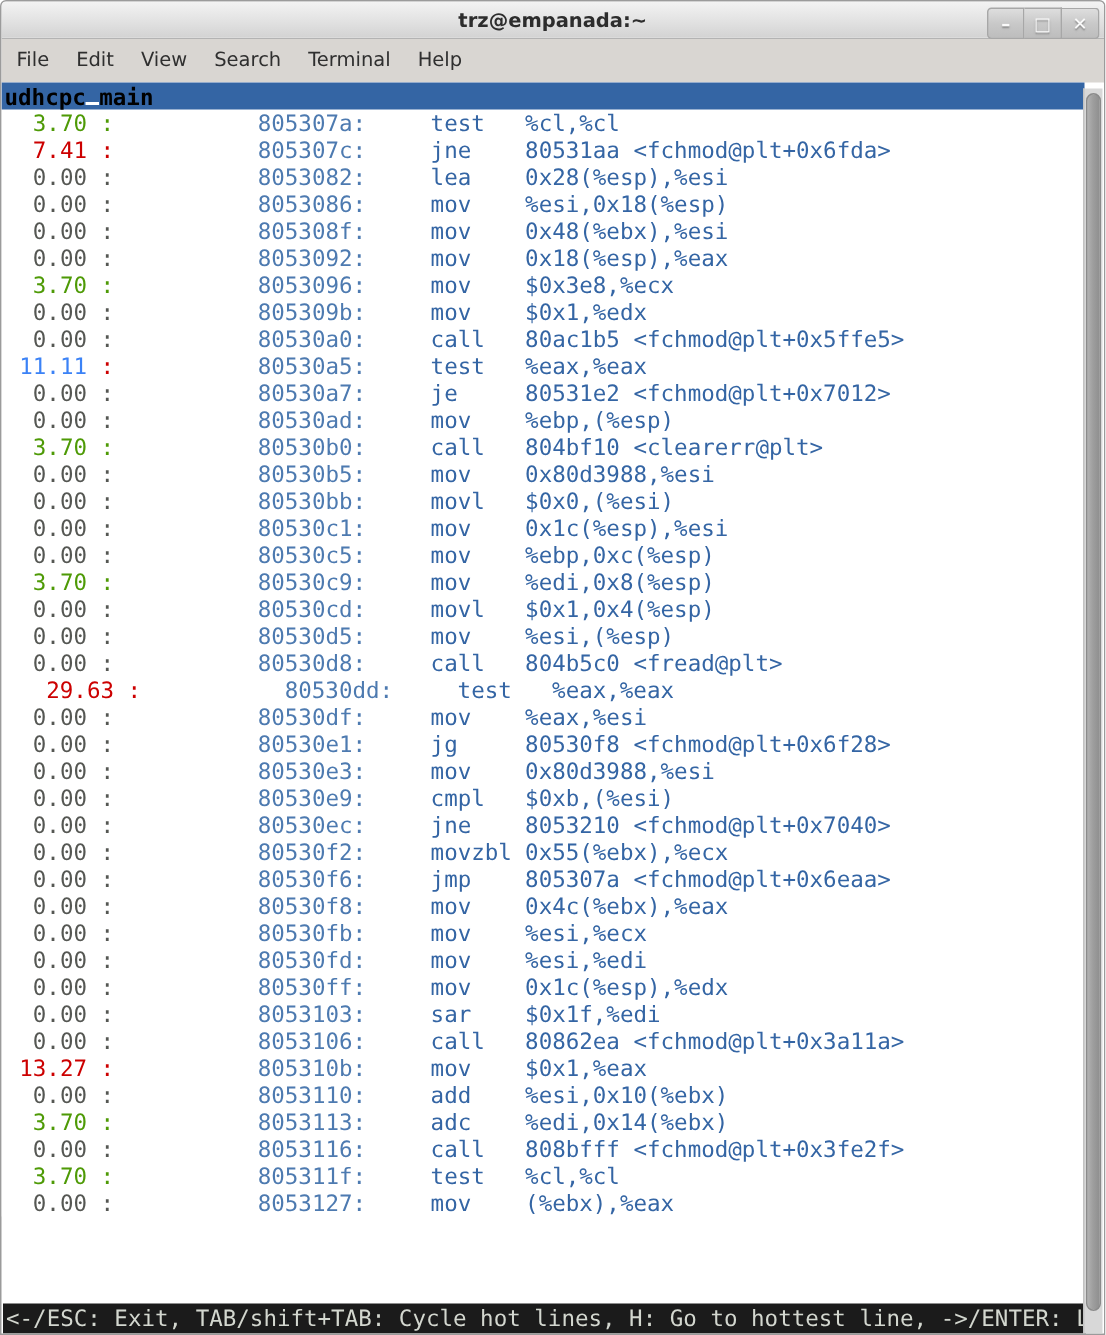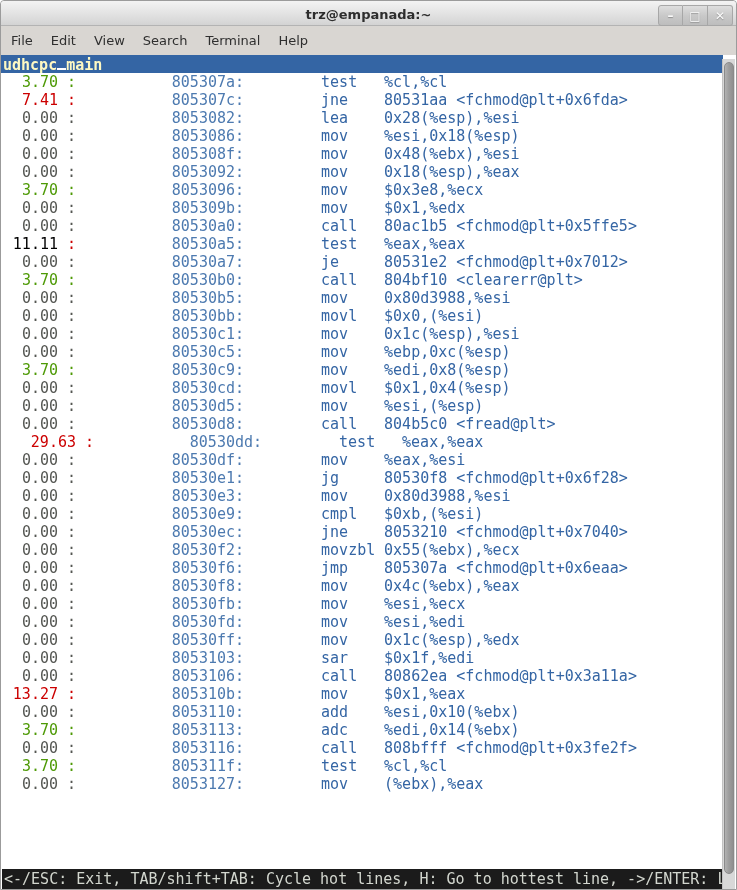--- a/index.html
+++ b/index.html
@@ -58,34 +58,34 @@
   
   .terminal {
     position:relative;
     width:722px;
     font-family:"DejaVu Sans Mono","Liberation Mono",monospace;
     font-size:15px; line-height:18px;
     background:#ffffff;
   }
   .asm-header {
     height:18px; width:722px;
-    color:#fef9c3; font-weight:bold;
+    color:#000000; font-weight:bold;
     padding-left:2px;
     white-space:pre;
   }
   .cursor-space {
     display:inline-block; width:9px; height:15px;
     border-bottom:2px solid #ffffff;
     vertical-align:baseline;
   }
   .asm-row { height:18px; white-space:pre; }
   .pct  { display:inline-block; width:57px; text-align:right; }
   .sep  { }
   .addr { display:inline-block; width:168px; text-align:right; color:var(--addr-blue); }
-  .insn { margin-left:77px; color:var(--insn-blue); }
+  .insn { margin-left:43px; color:var(--insn-blue); }
   .mn   { display:inline-block; width:63px; color:var(--insn-blue); }
   .ops  { color:var(--insn-blue); }
 
   
   .statusbar {
     position:absolute; left:1px; bottom:0;
     width:722px; height:20px;
     background:#1b1b1b;
     color:#d3d7cf;
     font-family:"DejaVu Sans Mono","Liberation Mono",monospace;
@@ -143,22 +143,23 @@
     <div>
         <div class="asm-row"><span class="pct" style="color: rgb(78, 154, 6);">3.70</span><span class="sep" style="color: rgb(78, 154, 6);"> :</span><span class="addr">805307a:</span><span class="insn mn">test</span><span class="ops">%cl,%cl</span></div>
         <div class="asm-row"><span class="pct" style="color: rgb(204, 0, 0);">7.41</span><span class="sep" style="color: rgb(204, 0, 0);"> :</span><span class="addr">805307c:</span><span class="insn mn">jne</span><span class="ops">80531aa &lt;fchmod@plt+0x6fda&gt;</span></div>
         <div class="asm-row"><span class="pct" style="color: rgb(85, 87, 83);">0.00</span><span class="sep" style="color: rgb(85, 87, 83);"> :</span><span class="addr">8053082:</span><span class="insn mn">lea</span><span class="ops">0x28(%esp),%esi</span></div>
         <div class="asm-row"><span class="pct" style="color: rgb(85, 87, 83);">0.00</span><span class="sep" style="color: rgb(85, 87, 83);"> :</span><span class="addr">8053086:</span><span class="insn mn">mov</span><span class="ops">%esi,0x18(%esp)</span></div>
         <div class="asm-row"><span class="pct" style="color: rgb(85, 87, 83);">0.00</span><span class="sep" style="color: rgb(85, 87, 83);"> :</span><span class="addr">805308f:</span><span class="insn mn">mov</span><span class="ops">0x48(%ebx),%esi</span></div>
         <div class="asm-row"><span class="pct" style="color: rgb(85, 87, 83);">0.00</span><span class="sep" style="color: rgb(85, 87, 83);"> :</span><span class="addr">8053092:</span><span class="insn mn">mov</span><span class="ops">0x18(%esp),%eax</span></div>
         <div class="asm-row"><span class="pct" style="color: rgb(78, 154, 6);">3.70</span><span class="sep" style="color: rgb(78, 154, 6);"> :</span><span class="addr">8053096:</span><span class="insn mn">mov</span><span class="ops">$0x3e8,%ecx</span></div>
         <div class="asm-row"><span class="pct" style="color: rgb(85, 87, 83);">0.00</span><span class="sep" style="color: rgb(85, 87, 83);"> :</span><span class="addr">805309b:</span><span class="insn mn">mov</span><span class="ops">$0x1,%edx</span></div>
         <div class="asm-row"><span class="pct" style="color: rgb(85, 87, 83);">0.00</span><span class="sep" style="color: rgb(85, 87, 83);"> :</span><span class="addr">80530a0:</span><span class="insn mn">call</span><span class="ops">80ac1b5 &lt;fchmod@plt+0x5ffe5&gt;</span></div>
-        <div class="asm-row"><span class="pct" style="color: #000000;">11.11</span><span class="sep" style="color: rgb(204, 0, 0);"> :</span><span class="addr">80530a5:</span><span class="insn mn">test</span><span class="ops">%eax,%eax</span></div>
+        <div class="asm-row"><span class="pct" style="color: #3b82f6;">11.11</span><span class="sep" style="color: rgb(204, 0, 0);"> :</span><span class="addr">80530a5:</span><span class="insn mn">test</span><span class="ops">%eax,%eax</span></div>
         <div class="asm-row"><span class="pct" style="color: rgb(85, 87, 83);">0.00</span><span class="sep" style="color: rgb(85, 87, 83);"> :</span><span class="addr">80530a7:</span><span class="insn mn">je</span><span class="ops">80531e2 &lt;fchmod@plt+0x7012&gt;</span></div>
+        <div class="asm-row"><span class="pct" style="color: rgb(85, 87, 83);">0.00</span><span class="sep" style="color: rgb(85, 87, 83);"> :</span><span class="addr">80530ad:</span><span class="insn mn">mov</span><span class="ops">%ebp,(%esp)</span></div>
         <div class="asm-row"><span class="pct" style="color: rgb(78, 154, 6);">3.70</span><span class="sep" style="color: rgb(78, 154, 6);"> :</span><span class="addr">80530b0:</span><span class="insn mn">call</span><span class="ops">804bf10 &lt;clearerr@plt&gt;</span></div>
         <div class="asm-row"><span class="pct" style="color: rgb(85, 87, 83);">0.00</span><span class="sep" style="color: rgb(85, 87, 83);"> :</span><span class="addr">80530b5:</span><span class="insn mn">mov</span><span class="ops">0x80d3988,%esi</span></div>
         <div class="asm-row"><span class="pct" style="color: rgb(85, 87, 83);">0.00</span><span class="sep" style="color: rgb(85, 87, 83);"> :</span><span class="addr">80530bb:</span><span class="insn mn">movl</span><span class="ops">$0x0,(%esi)</span></div>
         <div class="asm-row"><span class="pct" style="color: rgb(85, 87, 83);">0.00</span><span class="sep" style="color: rgb(85, 87, 83);"> :</span><span class="addr">80530c1:</span><span class="insn mn">mov</span><span class="ops">0x1c(%esp),%esi</span></div>
         <div class="asm-row"><span class="pct" style="color: rgb(85, 87, 83);">0.00</span><span class="sep" style="color: rgb(85, 87, 83);"> :</span><span class="addr">80530c5:</span><span class="insn mn">mov</span><span class="ops">%ebp,0xc(%esp)</span></div>
         <div class="asm-row"><span class="pct" style="color: rgb(78, 154, 6);">3.70</span><span class="sep" style="color: rgb(78, 154, 6);"> :</span><span class="addr">80530c9:</span><span class="insn mn">mov</span><span class="ops">%edi,0x8(%esp)</span></div>
         <div class="asm-row"><span class="pct" style="color: rgb(85, 87, 83);">0.00</span><span class="sep" style="color: rgb(85, 87, 83);"> :</span><span class="addr">80530cd:</span><span class="insn mn">movl</span><span class="ops">$0x1,0x4(%esp)</span></div>
         <div class="asm-row"><span class="pct" style="color: rgb(85, 87, 83);">0.00</span><span class="sep" style="color: rgb(85, 87, 83);"> :</span><span class="addr">80530d5:</span><span class="insn mn">mov</span><span class="ops">%esi,(%esp)</span></div>
         <div class="asm-row"><span class="pct" style="color: rgb(85, 87, 83);">0.00</span><span class="sep" style="color: rgb(85, 87, 83);"> :</span><span class="addr">80530d8:</span><span class="insn mn">call</span><span class="ops">804b5c0 &lt;fread@plt&gt;</span></div>
         <div class="asm-row"><span class="pct" style="color: rgb(204, 0, 0); margin-left: 18px;">29.63</span><span class="sep" style="color: rgb(204, 0, 0);"> :</span><span class="addr">80530dd:</span><span class="insn mn">test</span><span class="ops">%eax,%eax</span></div>

